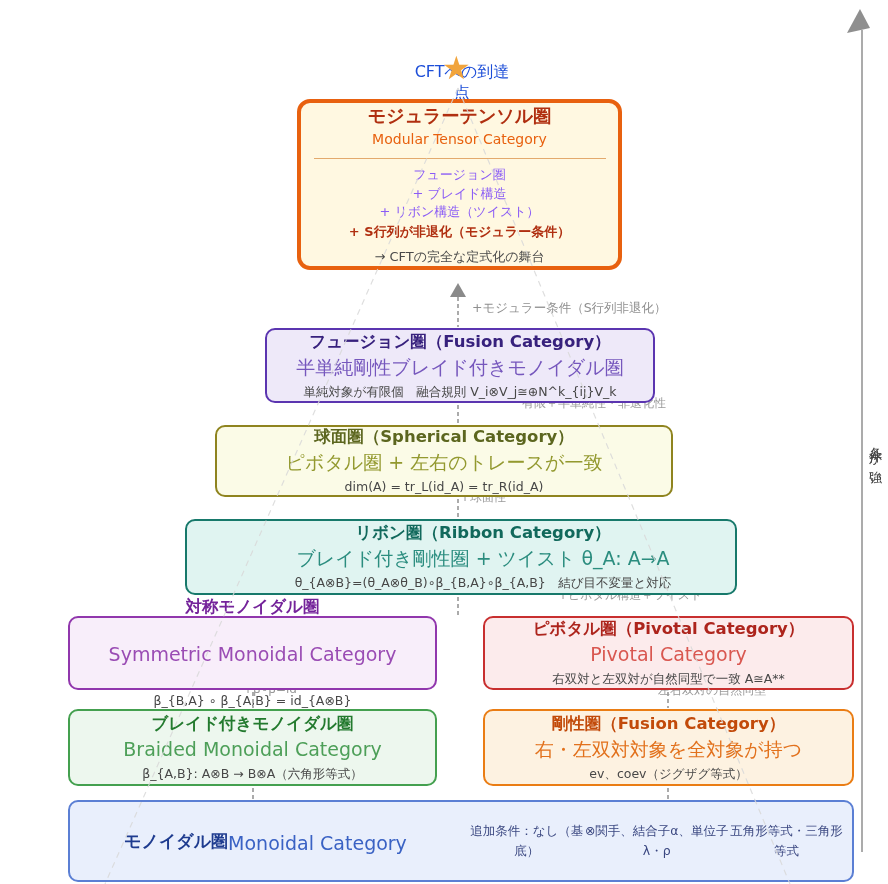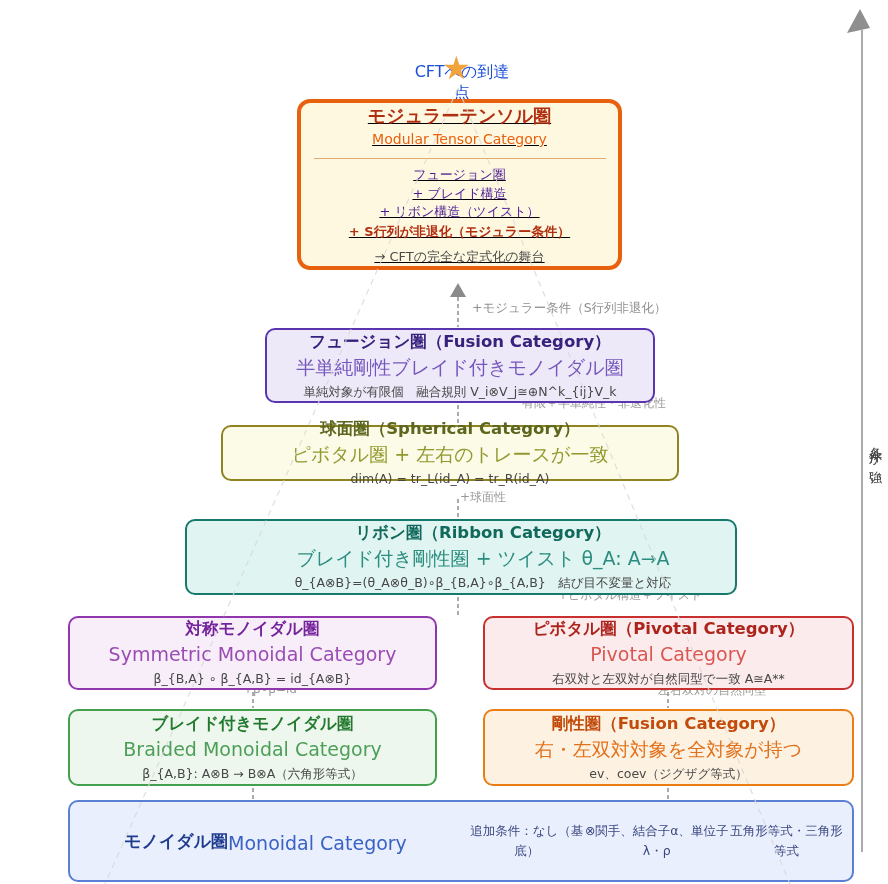--- a/index.html
+++ b/index.html
@@ -10,44 +10,44 @@
   #overlay{z-index:3;}
   
   .node{position:absolute;z-index:2;box-sizing:border-box;border-radius:10px;
         display:flex;flex-direction:column;justify-content:center;align-items:center;
         text-align:center;line-height:1.35;}
   .t{font-weight:bold;font-size:16.5px;}
   .s{font-size:19px;margin-top:4px;}
   .f{font-size:12.5px;color:#474747;margin-top:5px;}
   
   .modular{left:297px;top:99px;width:325px;height:171px;background:#fff8e1;
-           border:4px solid #e8610f;border-radius:13px;text-decoration:underline;}
+           border:4px solid #e8610f;border-radius:13px;}
   .modular .t{font-size:18px;color:#b02f10;}
   .modular .s{color:#e8610f;font-size:14px;margin-top:2px;}
   .modular .divider{width:292px;border:none;border-top:1px solid #e3aa6d;margin:9px 0 7px 0;}
-  .modular .l{font-size:13px;color:#4c1d95;line-height:1.45;}
+  .modular .l{font-size:13px;color:#8b5cf6;line-height:1.45;}
   .modular .hl{font-size:13px;font-weight:bold;color:#b02f10;line-height:1.5;}
   .modular .ft{font-size:13px;color:#4a4a4a;margin-top:6px;}
   
   .fusion{left:265px;top:328px;width:390px;height:75px;background:#eee9f9;border:2px solid #5b35b0;}
   .fusion .t{color:#37217d;}
   .fusion .s{color:#7657bd;margin-top:2px;}
   .fusion .f{margin-top:3px;}
   
-  .spherical{left:221px;top:425px;width:458px;height:56px;background:#fbfbe7;border:2px solid #8f841f;text-align:right;}
+  .spherical{left:215px;top:425px;width:458px;height:72px;background:#fbfbe7;border:2px solid #8f841f;text-align:right;}
   .spherical .t{color:#5c661f;}
   .spherical .s{color:#93992f;margin-top:2px;}
   .spherical .f{margin-top:3px;}
   
   .ribbon{left:185px;top:519px;width:552px;height:76px;background:#e0f4f1;border:2px solid #17796b;padding-left:44px;}
   .ribbon .t{color:#11695c;}
   .ribbon .s{color:#2b8d7f;margin-top:2px;}
   .ribbon .f{margin-top:3px;}
   
-  .symmetric{left:68px;top:616px;width:369px;height:74px;background:#f8eefa;border:2px solid #9137ad;}
+  .symmetric{left:68px;top:616px;width:369px;height:74px;background:#f8eefa;border:2px solid #9137ad;gap:22px;}
   .symmetric .t{color:#74239a;}
   .symmetric .s{color:#9a4cb4;margin-top:2px;}
   .symmetric .f{margin-top:3px;}
   
   .pivotal{left:483px;top:616px;width:371px;height:74px;background:#fcebec;border:2px solid #c82f2f;}
   .pivotal .t{color:#ad241c;}
   .pivotal .s{color:#d95750;margin-top:2px;}
   .pivotal .f{margin-top:3px;}
   
   .braided{left:68px;top:709px;width:369px;height:77px;background:#edf7ee;border:2px solid #44a04f;}

